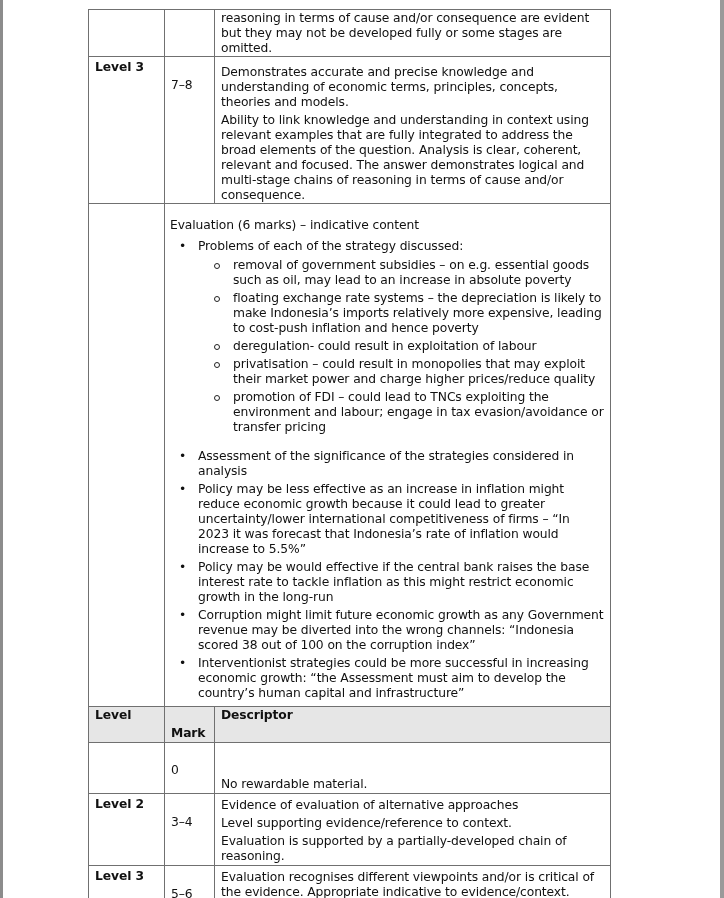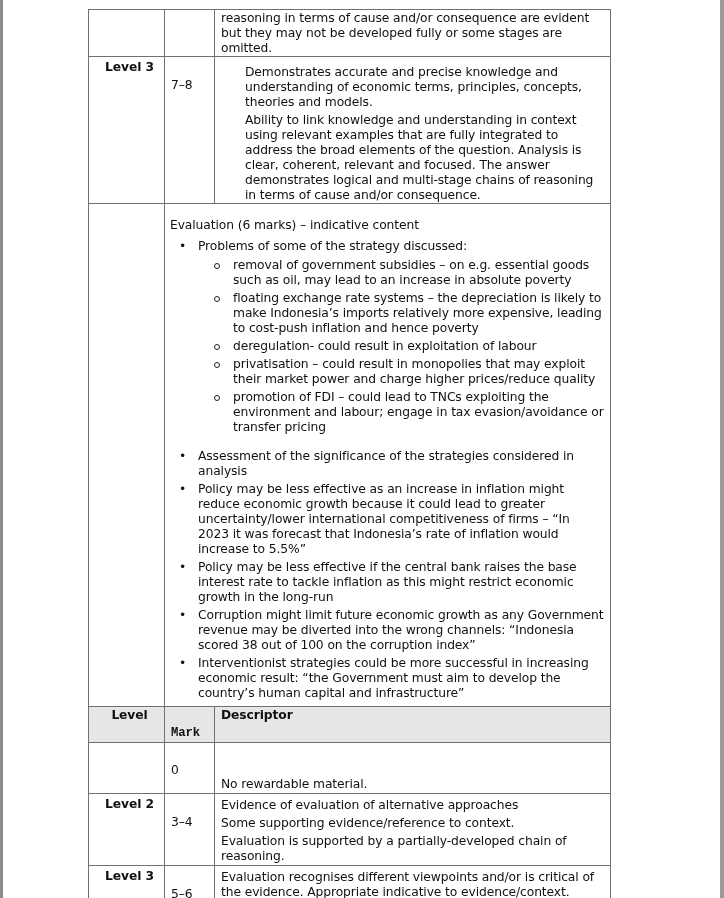--- a/index.html
+++ b/index.html
@@ -35,36 +35,35 @@
       border: 1px solid #707070;
       vertical-align: top;
       padding: 0;
     }
     td.c-level { width: 75px; }
     td.c-mark { width: 49px; }
     td.c-desc { width: auto; }
     .lvl {
       font-weight: bold;
       padding: 2px 0 0 6px;
-      text-align: center;
     }
     .mk {
       padding: 2px 0 0 6px;
       margin-top: 18px;
     }
     .dsc {
       padding: 1px 6px 0 6px;
     }
     .dsc p {
       margin: 0 0 3px 0;
     }
     .dsc p:last-child { margin-bottom: 0; }
     .row-top .dsc { padding-top: 1px; }
     .row-l3a .lvl, .row-l3a .mk { padding-top: 3px; }
-    .row-l3a .dsc { padding-top: 8px; margin-left: 24px; }
+    .row-l3a .dsc { padding-top: 8px; }
     .eval-cell {
       padding: 14px 6px 2px 5px;
     }
     .eval-title {
       font-weight: normal;
       margin: 0 0 6px 0;
     }
     ul.b1 {
       list-style: none;
       margin: 0;
@@ -97,21 +96,21 @@
       width: 4px;
       height: 4px;
       border: 1px solid #222;
       border-radius: 50%;
     }
     tr.hdr td {
       background: #e6e6e6;
       font-weight: bold;
     }
     tr.hdr .lvl, tr.hdr .mk, tr.hdr .dsc { padding-top: 1px; padding-bottom: 1px; }
-    tr.hdr .mk { font-weight: bold; font-family: Liberation Mono, monospace; }
+    tr.hdr .mk { font-weight: bold; }
     tr.r0 .mk { padding-top: 2px; }
     tr.r0 .dsc { padding-top: 3px; padding-bottom: 1px; margin-top: 31px; }
     tr.rb .lvl, tr.rb .mk { padding-top: 3px; }
     tr.rb .dsc { padding-top: 4px; padding-bottom: 0; }
     tr.rb .dsc p { margin-bottom: 3px; }
     tr.rb .dsc p.tight { margin-bottom: 1px; }
   </style>
 </head>
 <body>
 
@@ -151,34 +150,34 @@
   </tr>
 
   <tr>
     <td class="c-level"></td>
     <td colspan="2">
       <div class="eval-cell">
         <div class="eval-title">Evaluation (6 marks) – indicative content</div>
         <ul class="b1">
           <li>
             <span class="dot">•</span>
-            <span>Problems of some of the strategy discussed:</span>
+            <span>Problems of each of the strategy discussed:</span>
             <ul class="b2">
               <li><span class="circ"></span><span>removal of government subsidies – on e.g. essential goods such as oil, may lead to an increase in absolute poverty</span></li>
               <li><span class="circ"></span><span>floating exchange rate systems – the depreciation is likely to make Indonesia’s imports relatively more expensive, leading to cost-push inflation and hence poverty</span></li>
               <li><span class="circ"></span><span>deregulation- could result in exploitation of labour</span></li>
               <li><span class="circ"></span><span>privatisation – could result in monopolies that may exploit their market power and charge higher prices/reduce quality</span></li>
               <li><span class="circ"></span><span>promotion of FDI – could lead to TNCs exploiting the environment and labour; engage in tax evasion/avoidance or transfer pricing</span></li>
             </ul>
           </li>
           <li><span class="dot">•</span><span>Assessment of the significance of the strategies considered in analysis</span></li>
           <li><span class="dot">•</span><span>Policy may be less effective as an increase in inflation might reduce economic growth because it could lead to greater uncertainty/lower international competitiveness of firms – “In 2023 it was forecast that Indonesia’s rate of inflation would increase to 5.5%”</span></li>
-          <li><span class="dot">•</span><span>Policy may be less effective if the central bank raises the base interest rate to tackle inflation as this might restrict economic growth in the long-run</span></li>
+          <li><span class="dot">•</span><span>Policy may be would effective if the central bank raises the base interest rate to tackle inflation as this might restrict economic growth in the long-run</span></li>
           <li><span class="dot">•</span><span>Corruption might limit future economic growth as any Government revenue may be diverted into the wrong channels: “Indonesia scored 38 out of 100 on the corruption index”</span></li>
-          <li><span class="dot">•</span><span>Interventionist strategies could be more successful in increasing economic result: “the Government must aim to develop the country’s human capital and infrastructure”</span></li>
+          <li><span class="dot">•</span><span>Interventionist strategies could be more successful in increasing economic growth: “the Assessment must aim to develop the country’s human capital and infrastructure”</span></li>
         </ul>
       </div>
     </td>
   </tr>
 
   <tr class="hdr">
     <td class="c-level">
           <div class="lvl">Level</div>
         </td>
     <td class="c-mark">
@@ -207,21 +206,21 @@
   <tr class="rb">
     <td class="c-level">
           <div class="lvl">Level 2</div>
         </td>
     <td class="c-mark">
           <div class="mk">3–4</div>
         </td>
     <td class="c-desc">
       <div class="dsc">
         <p>Evidence of evaluation of alternative approaches</p>
-        <p>Some supporting evidence/reference to context.</p>
+        <p>Level supporting evidence/reference to context.</p>
         <p class="tight">Evaluation is supported by a partially-developed chain of reasoning.</p>
       </div>
     </td>
   </tr>
 
   <tr class="rb">
     <td class="c-level">
           <div class="lvl">Level 3</div>
         </td>
     <td class="c-mark">

